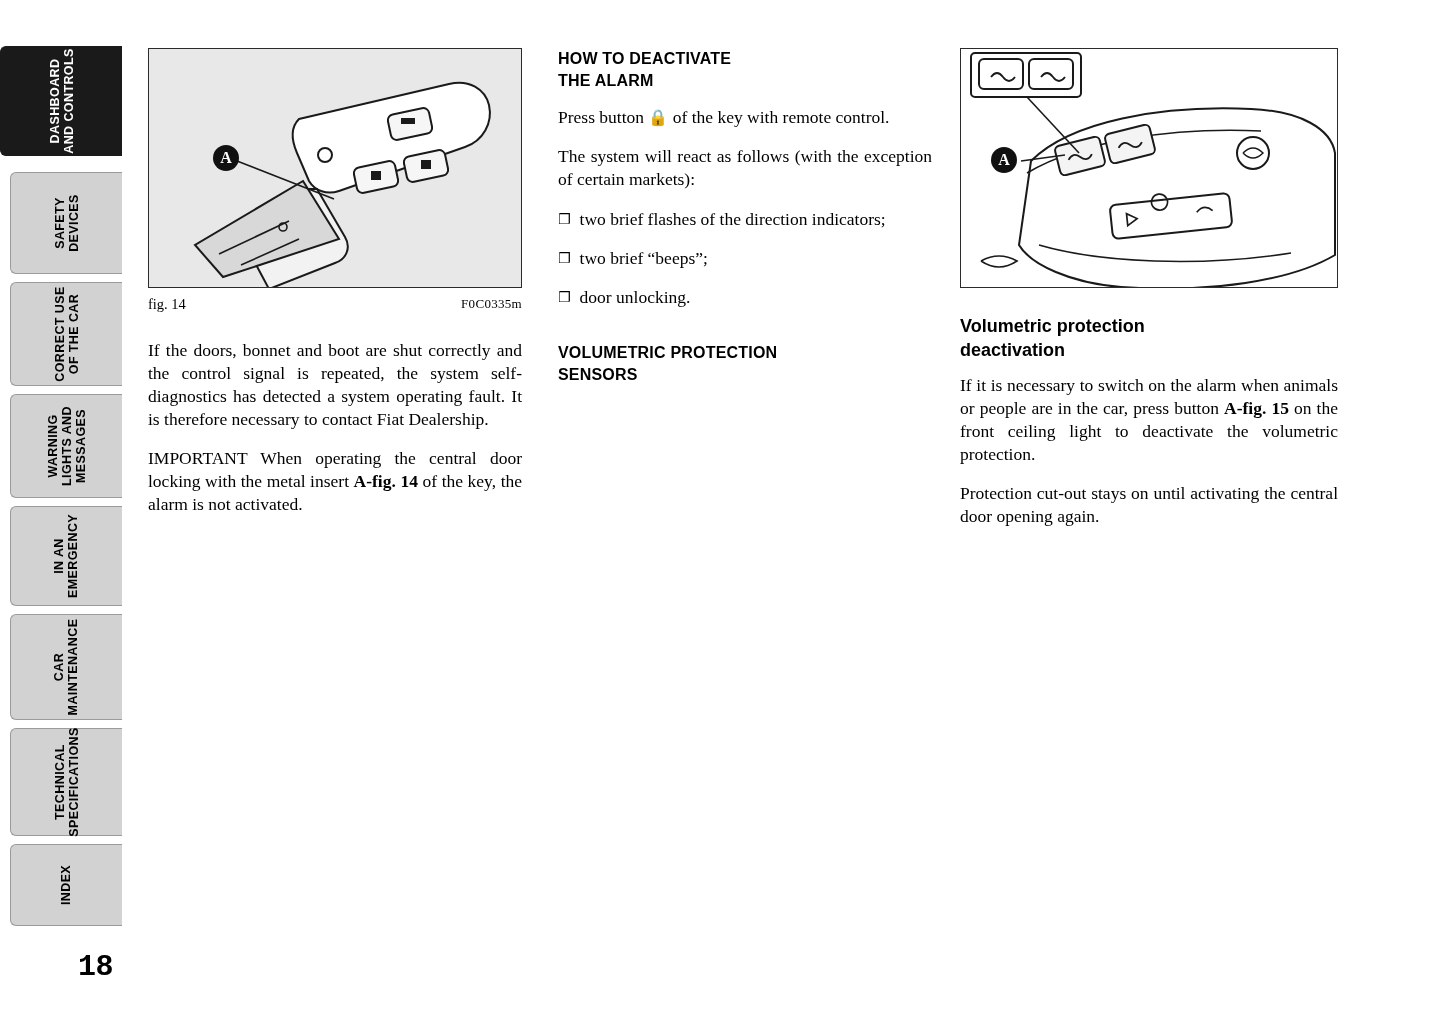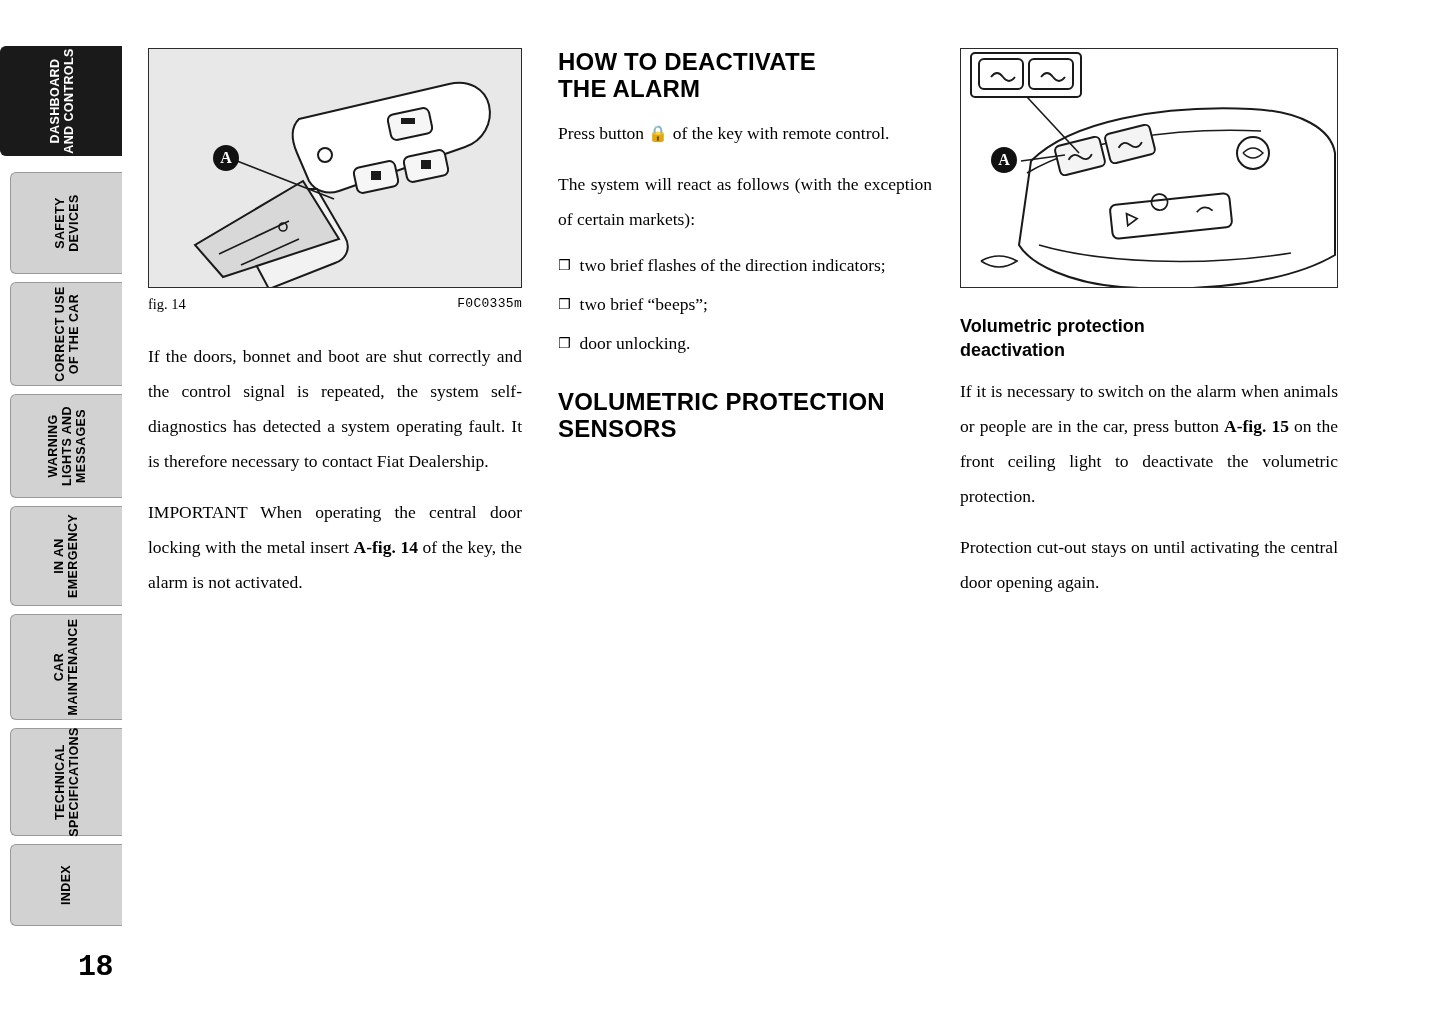--- a/index.html
+++ b/index.html
@@ -78,51 +78,51 @@
   }
   #fig14box { height: 240px; }
   #fig15box { height: 240px; background:#ffffff; border:1px solid #2b2b2b;}
   .figcaption {
     margin-top: 8px;
     display: flex;
     justify-content: space-between;
     font-size: 14.5px;
     font-family: "Liberation Serif", serif;
   }
-  .figcaption .code { font-family: Liberation Mono, monospace; font-size: 13px; letter-spacing: 0.3px;}
+  .figcaption .code { font-family: Liberation Serif, serif; font-size: 13px; letter-spacing: 0.3px;}
 
   .marker {
     position: absolute;
     width: 26px; height: 26px;
     border-radius: 50%;
     background: #111;
     color: #fff;
     font-weight: bold;
     font-size: 16px;
     display: flex; align-items: center; justify-content: center;
     font-family: "Liberation Serif", serif;
   }
 
   
   h2.heading {
-    font-size: 24px;
+    font-size: 16px;
     font-weight: bold;
     letter-spacing: 0.2px;
-    line-height: 27px;
+    line-height: 22px;
     margin: 0 0 14px 0;
   }
   h3.subheading {
     font-size: 18px;
     font-weight: bold;
     line-height: 24px;
     margin: 0 0 12px 0;
   }
   p.para {
     font-size: 17.5px;
-    line-height: 35px;
+    line-height: 23px;
     margin: 0 0 16px 0;
     text-align: justify;
     font-family: "Liberation Serif", serif;
   }
   .bullet {
     font-size: 17.5px;
     line-height: 25px;
     margin: 0 0 14px 0;
     font-family: "Liberation Serif", serif;
     display: flex;

